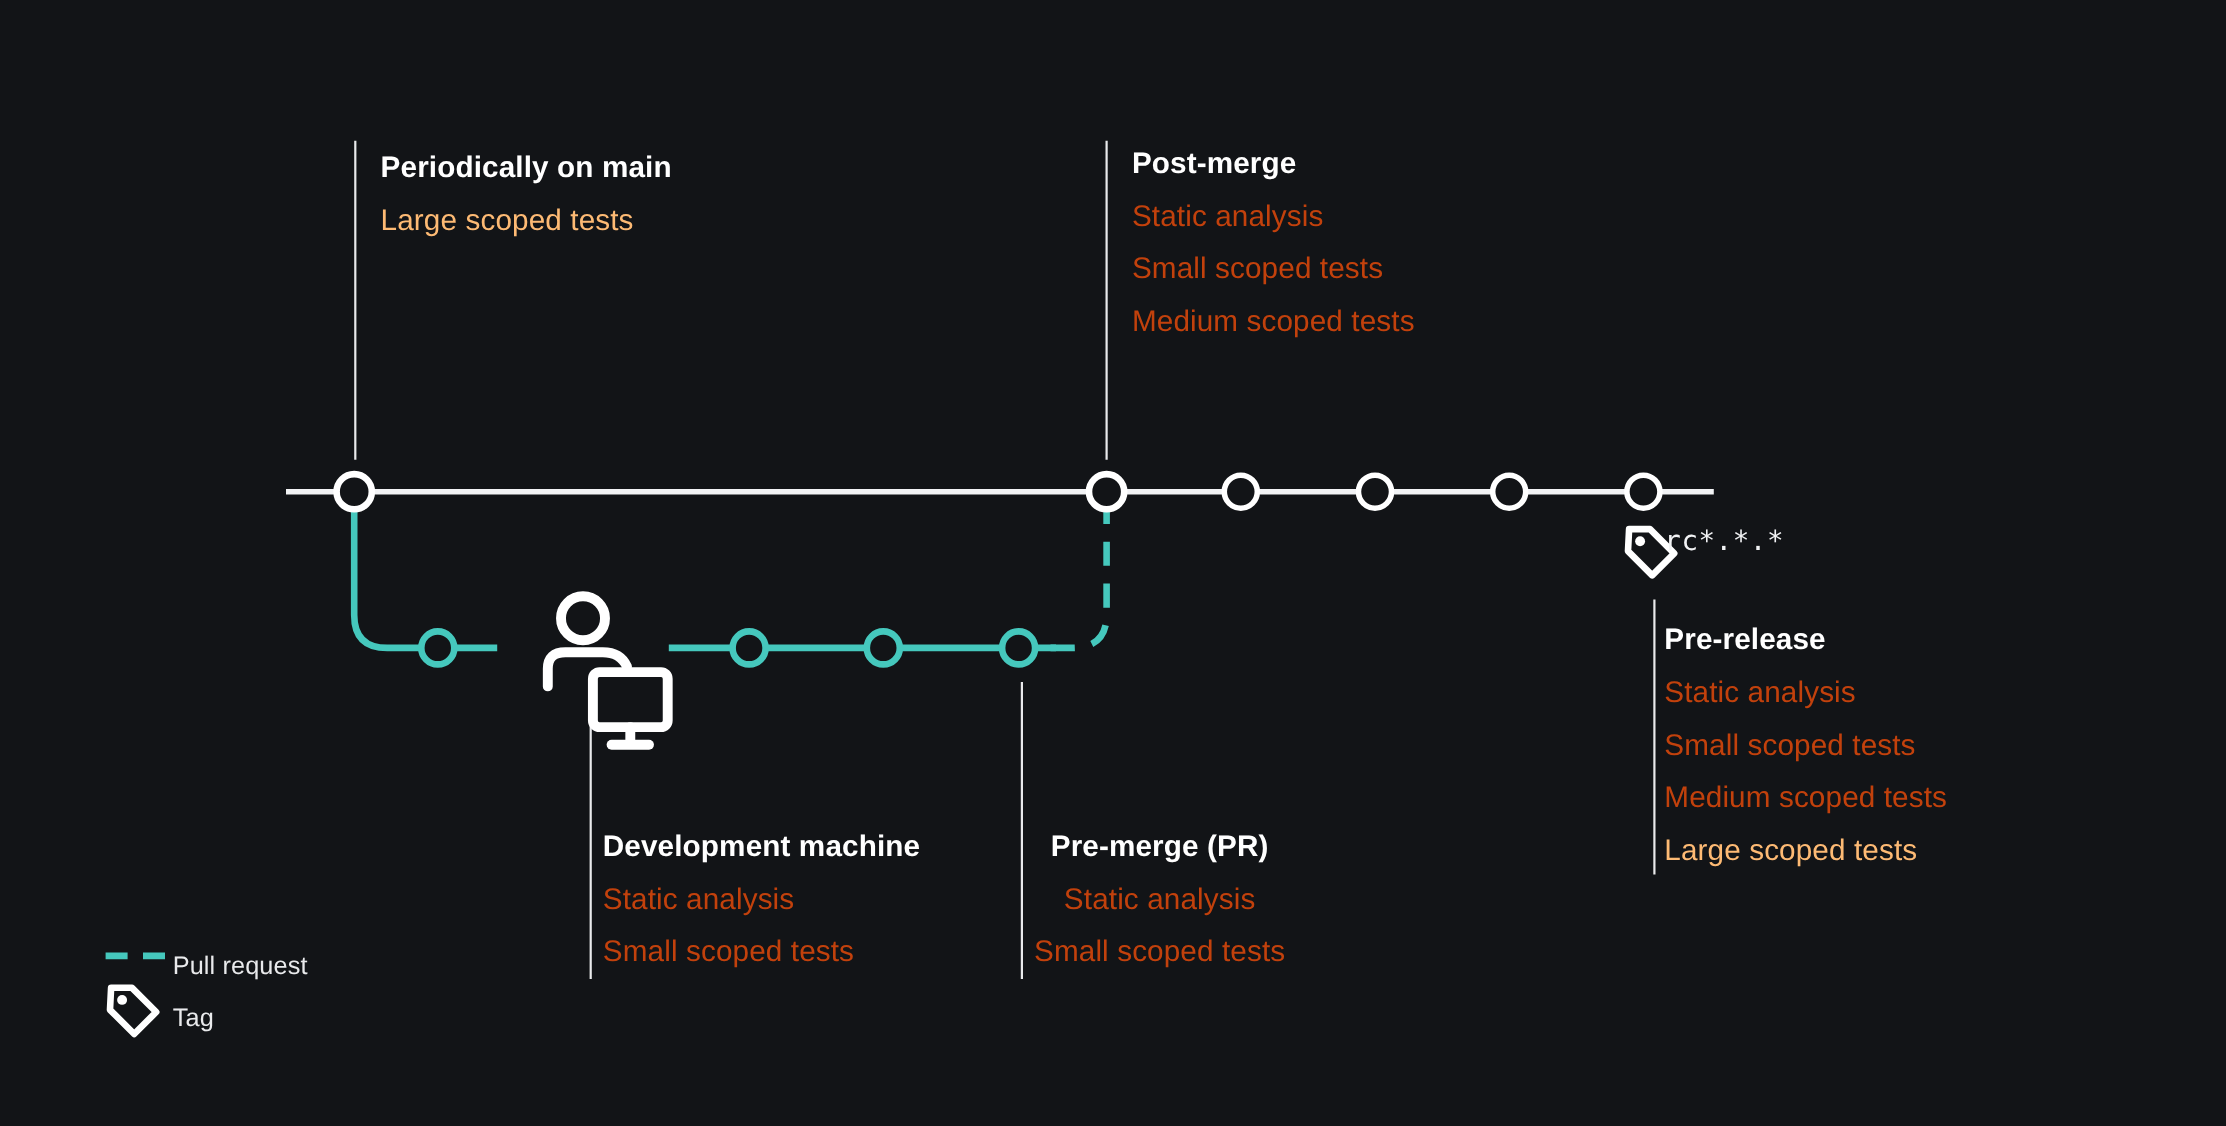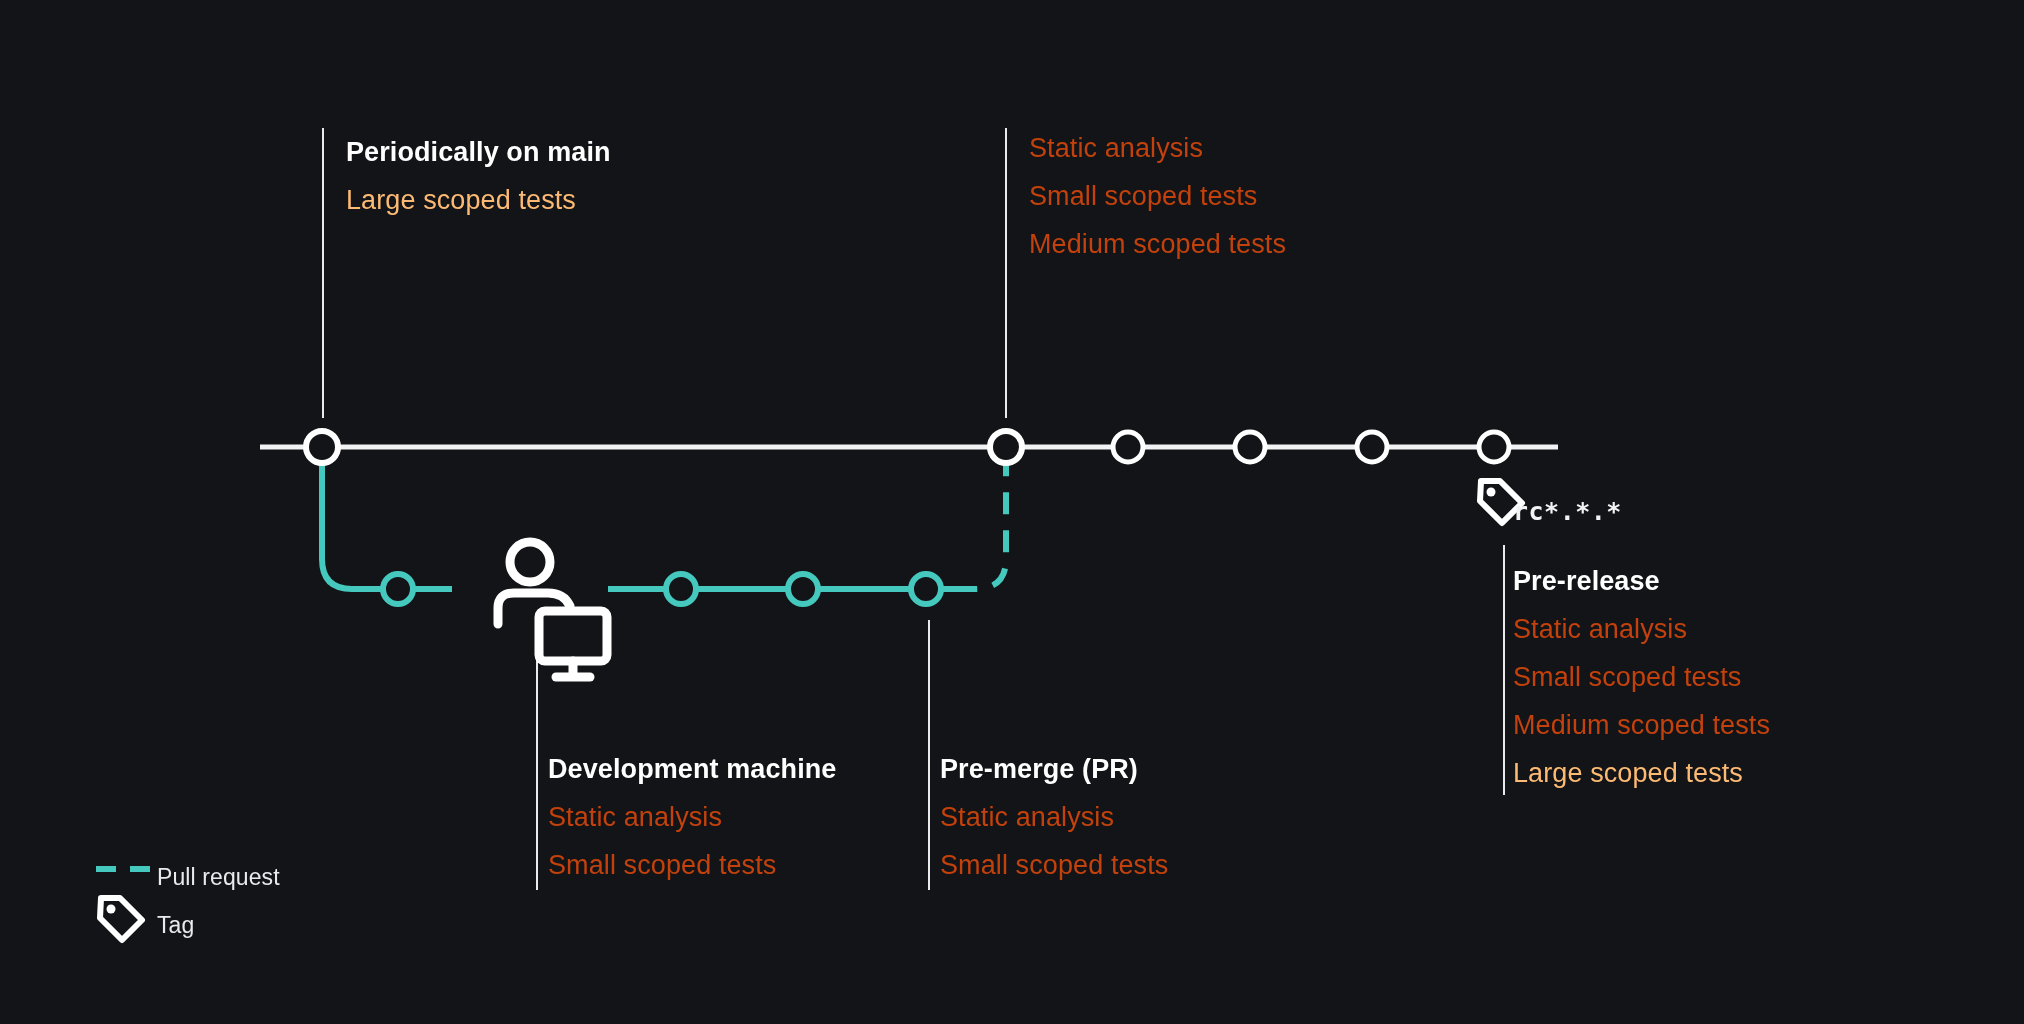--- a/index.html
+++ b/index.html
@@ -71,24 +71,23 @@
   .tag-marker {
     position: absolute;
     display: flex;
     align-items: center;
     gap: 10px;
   }
   .tag-marker .tag-text {
     color: #f2f3f5;
     font-family: "DejaVu Sans Mono", "Liberation Mono", monospace;
     font-size: 25px;
-    font-weight: bold;
+    font-weight: normal;
     letter-spacing: 0.5px;
     white-space: nowrap;
-    margin-top: 20px;
   }
 
   
   .legend {
     position: absolute;
     left: 95px;
     top: 855px;
     display: flex;
     flex-direction: column;
     gap: 14px;
@@ -177,20 +176,21 @@
 
   <div class="callout up" style="left:332px; top:128px;">
     <div class="body">
       <div class="c-title">Periodically on main</div>
       <div class="c-item bright">Large scoped tests</div>
     </div>
   </div>
 
   <div class="callout up" style="left:1015px; top:124px;">
     <div class="body">
+      <div class="c-title">Post-merge</div>
       <div class="c-item">Static analysis</div>
       <div class="c-item">Small scoped tests</div>
       <div class="c-item">Medium scoped tests</div>
     </div>
   </div>
 
   <div class="tag-marker" style="left:1513px; top:477px;">
     <span class="tag-text">rc*.*.*</span>
   </div>
 
@@ -206,21 +206,21 @@
 
   <div class="callout" style="left:548px; top:745px;justify-content:flex-end;">
     <div class="body" style="padding-left:0;">
       <div class="c-title">Development machine</div>
       <div class="c-item">Static analysis</div>
       <div class="c-item">Small scoped tests</div>
     </div>
   </div>
 
   <div class="callout" style="left:940px; top:745px;">
-    <div class="body" style="padding-left:0;">
+    <div class="body" style="padding-left:0;align-items:center;">
       <div class="c-title">Pre-merge (PR)</div>
       <div class="c-item">Static analysis</div>
       <div class="c-item">Small scoped tests</div>
     </div>
   </div>
 
   <div class="legend">
     <div class="legend-row">
       <span class="legend-key"></span>
       <span class="legend-label">Pull request</span>

